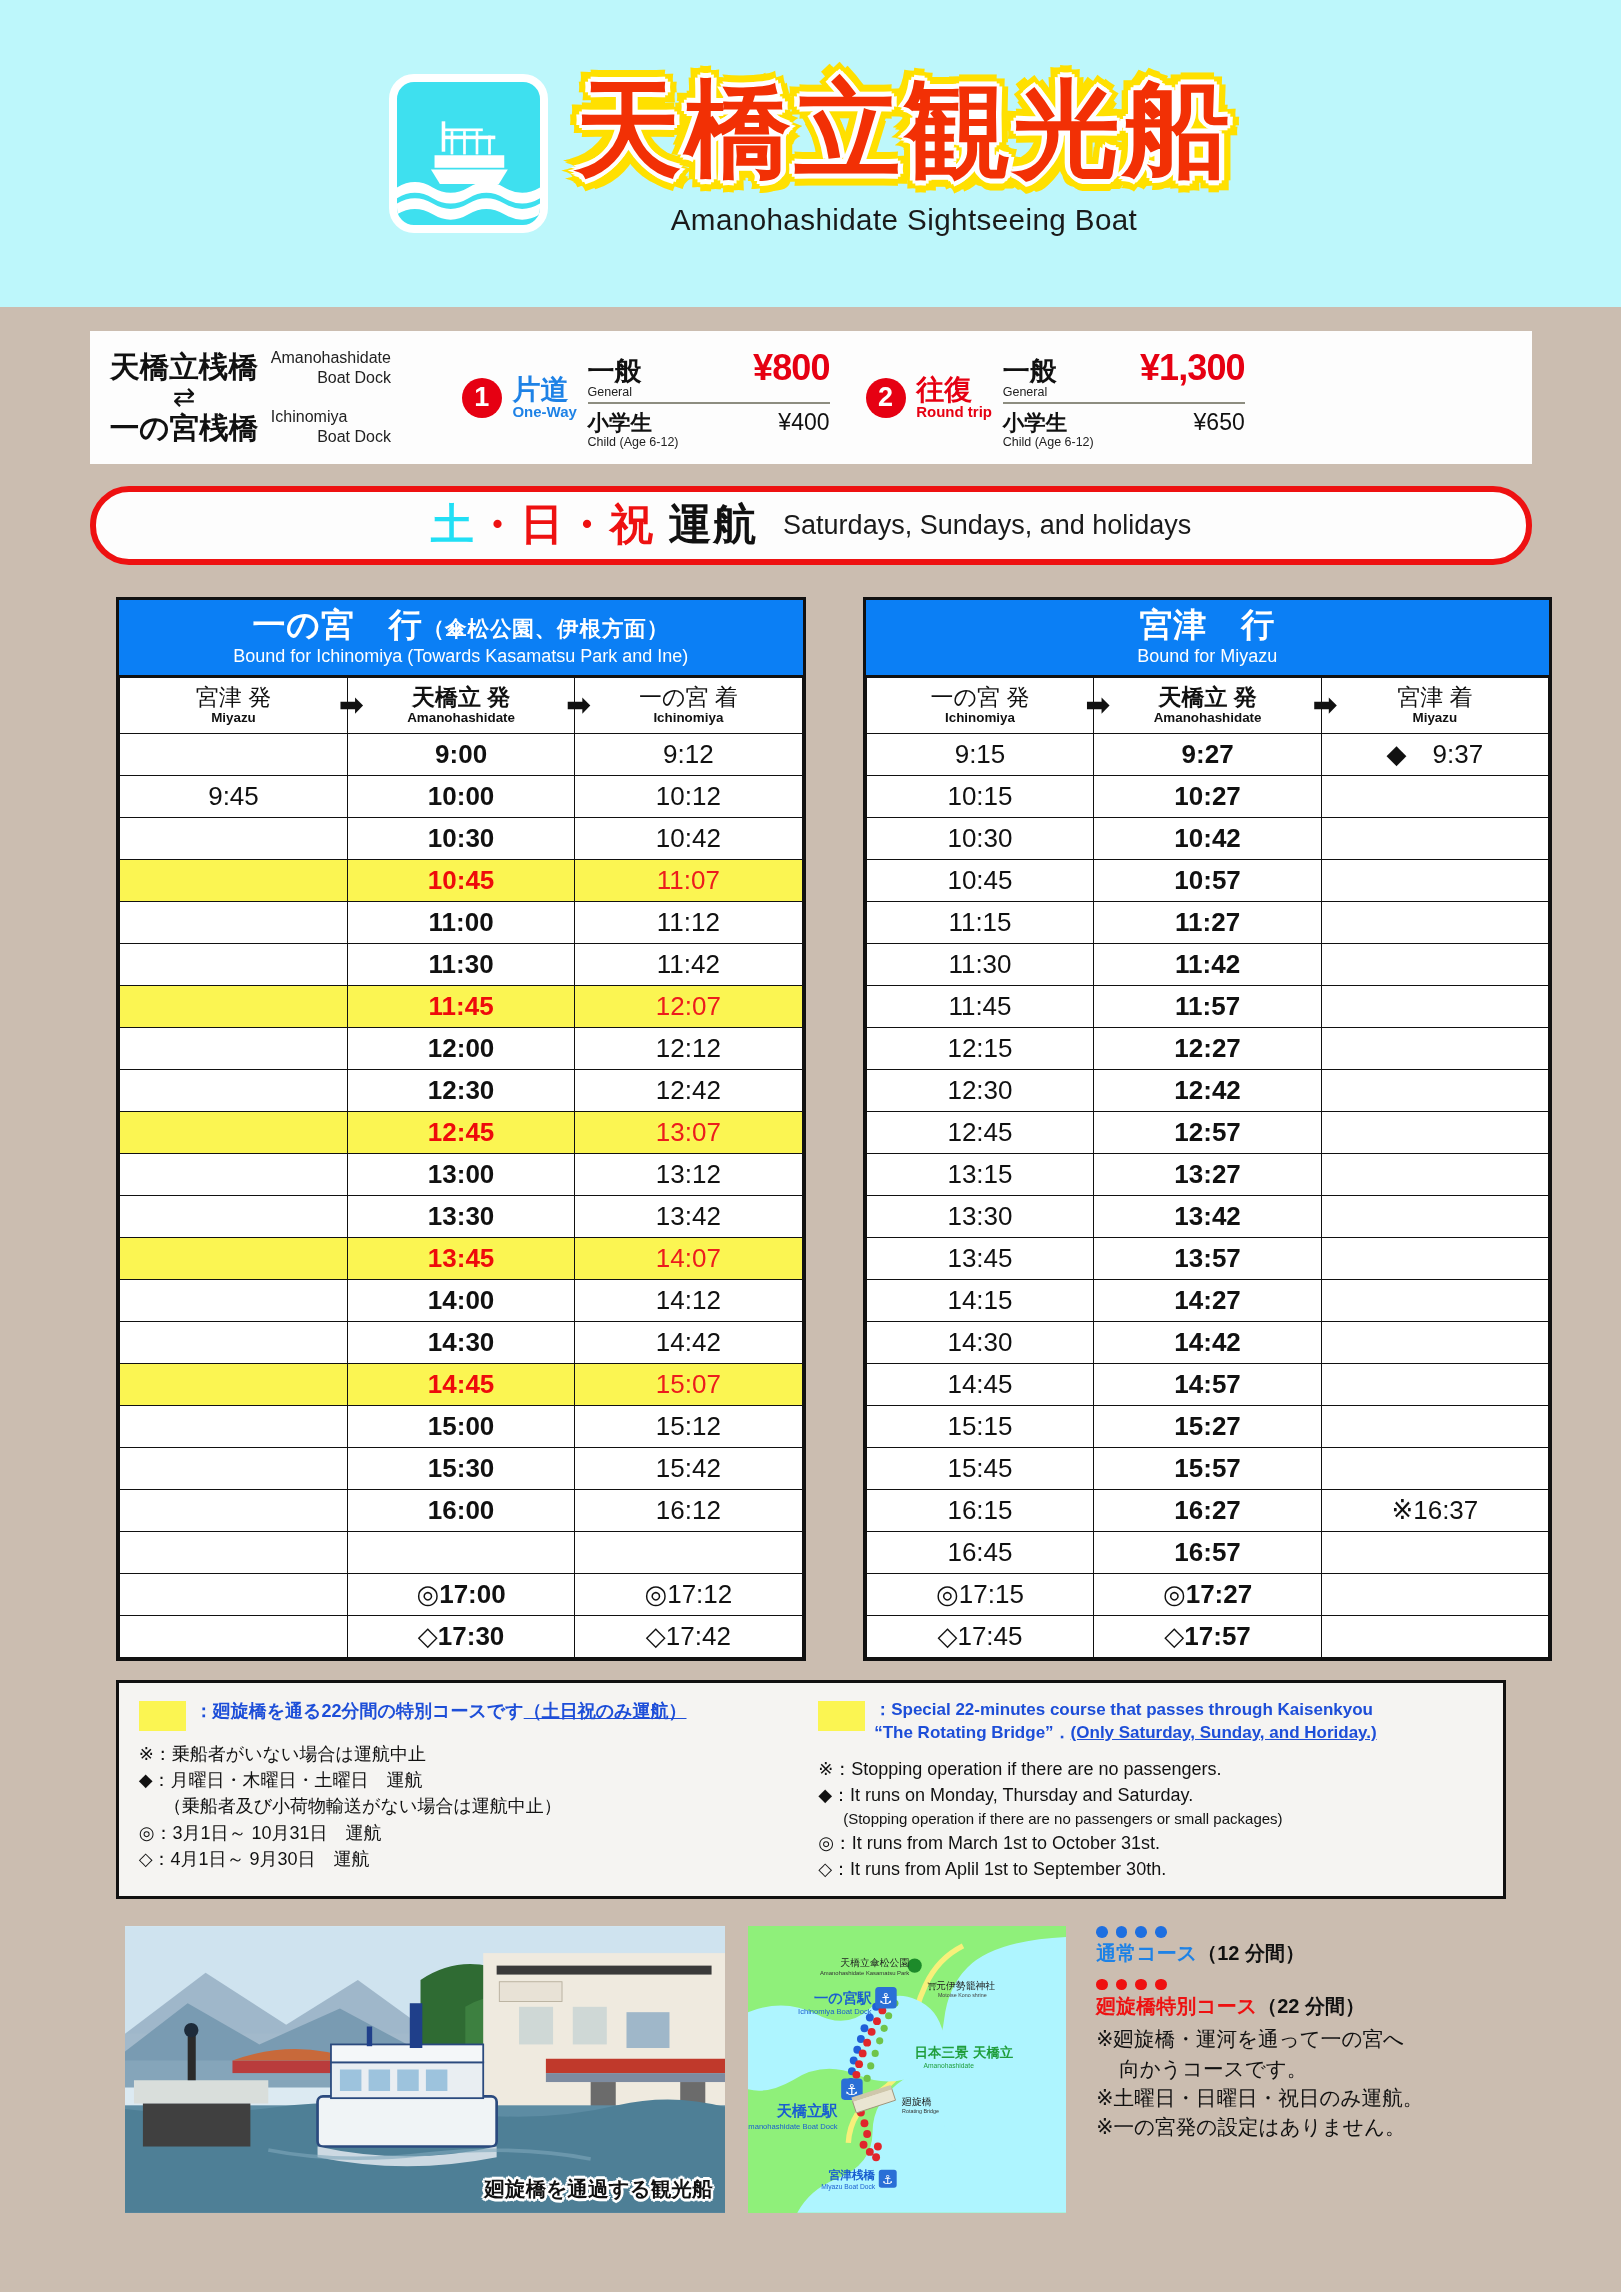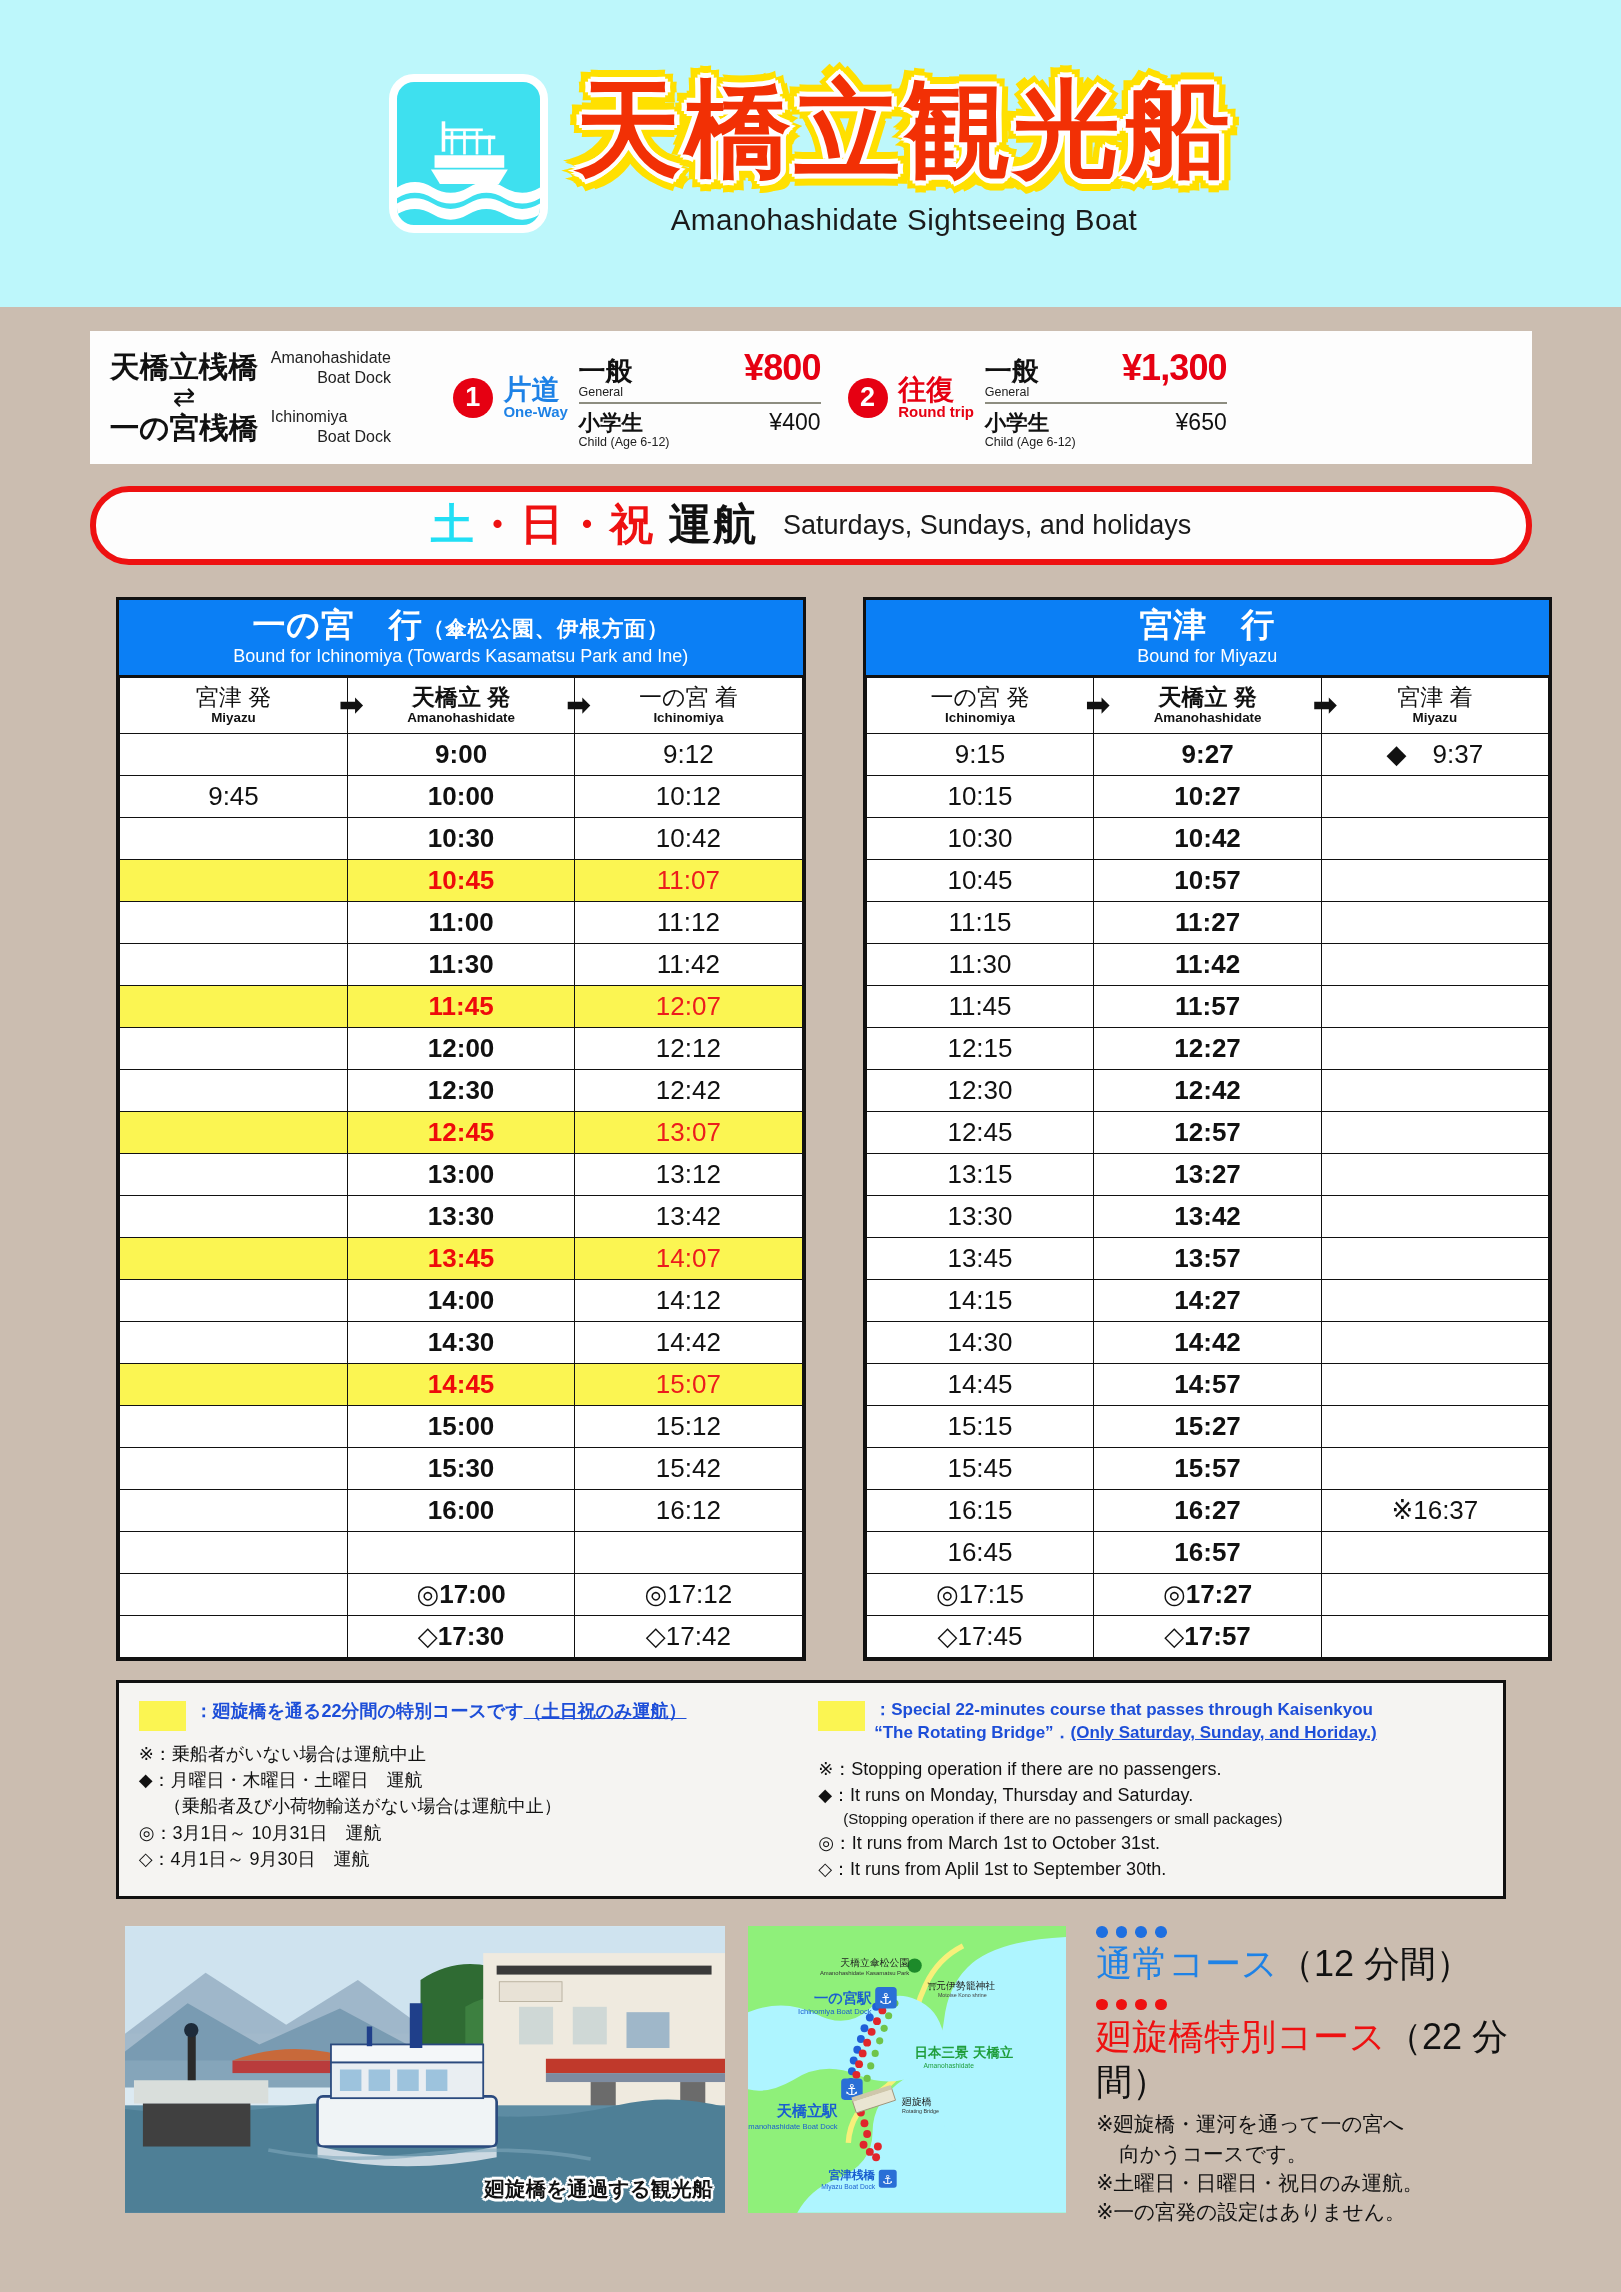--- a/index.html
+++ b/index.html
@@ -54,20 +54,21 @@
   }
 
   
   .fare-wrap { padding: 24px 90px 0 90px; }
   .fare-panel {
     background: #fdfdfd;
     height: 133px;
     display: flex;
     align-items: center;
     padding: 0 19.7px;
+    gap: 9px;
   }
   .dock-names { display: flex; align-items: center; gap: 12.5px; min-width: 318px; }
   .dock-jp { font-size: 29.6px; font-weight: bold; color: #111; line-height: 1.0; text-align: center;}
   .dock-arrow { font-size: 27px; color: #111; text-align: center; line-height: 1.15; }
   .dock-en { font-size: 16px; color: #222; line-height: 1.25; }
   .dock-en .r { text-align: right; }
   .dock-en .sp { height: 19.7px; }
 
   .fare-group { display: flex; align-items: center; gap: 10.7px; }
   .circ-num {
@@ -195,21 +196,21 @@
     font-size: 20.6px; font-weight: bold; color: #111;
     text-shadow: -1.8px -1.8px 0 #fff, 1.8px -1.8px 0 #fff, -1.8px 1.8px 0 #fff, 1.8px 1.8px 0 #fff,
                  -2.7px 0 0 #fff, 2.7px 0 0 #fff, 0 -2.7px 0 #fff, 0 2.7px 0 #fff;
   }
   .map { width: 318px; height: 287px; flex: none; position: relative; background: #8ff07a; overflow: hidden; }
   .course-info { flex: 1; padding-left: 7.2px; }
   .dots { display: flex; gap: 8px; margin-bottom: 3.6px; }
   .dot { width: 11.6px; height: 11.6px; border-radius: 50%; }
   .dot.blue { background: #1e6fe0; }
   .dot.red { background: #ee1111; }
-  .course-title { font-size: 36px; font-weight: normal; line-height: 1.25; margin-bottom: 12.5px; }
+  .course-title { font-size: 20px; font-weight: bold; line-height: 1.25; margin-bottom: 12.5px; }
   .course-title .c-blue { color: #1e82e6; }
   .course-title .c-red { color: #ee1111; }
   .course-title .c-bk { color: #111; }
   .course-note { font-size: 20.6px; color: #111; line-height: 1.42; }
   .course-note .ind { display: inline-block; width: 23px; }
 </style>
 </head>
 <body>
 
 <div class="header">

